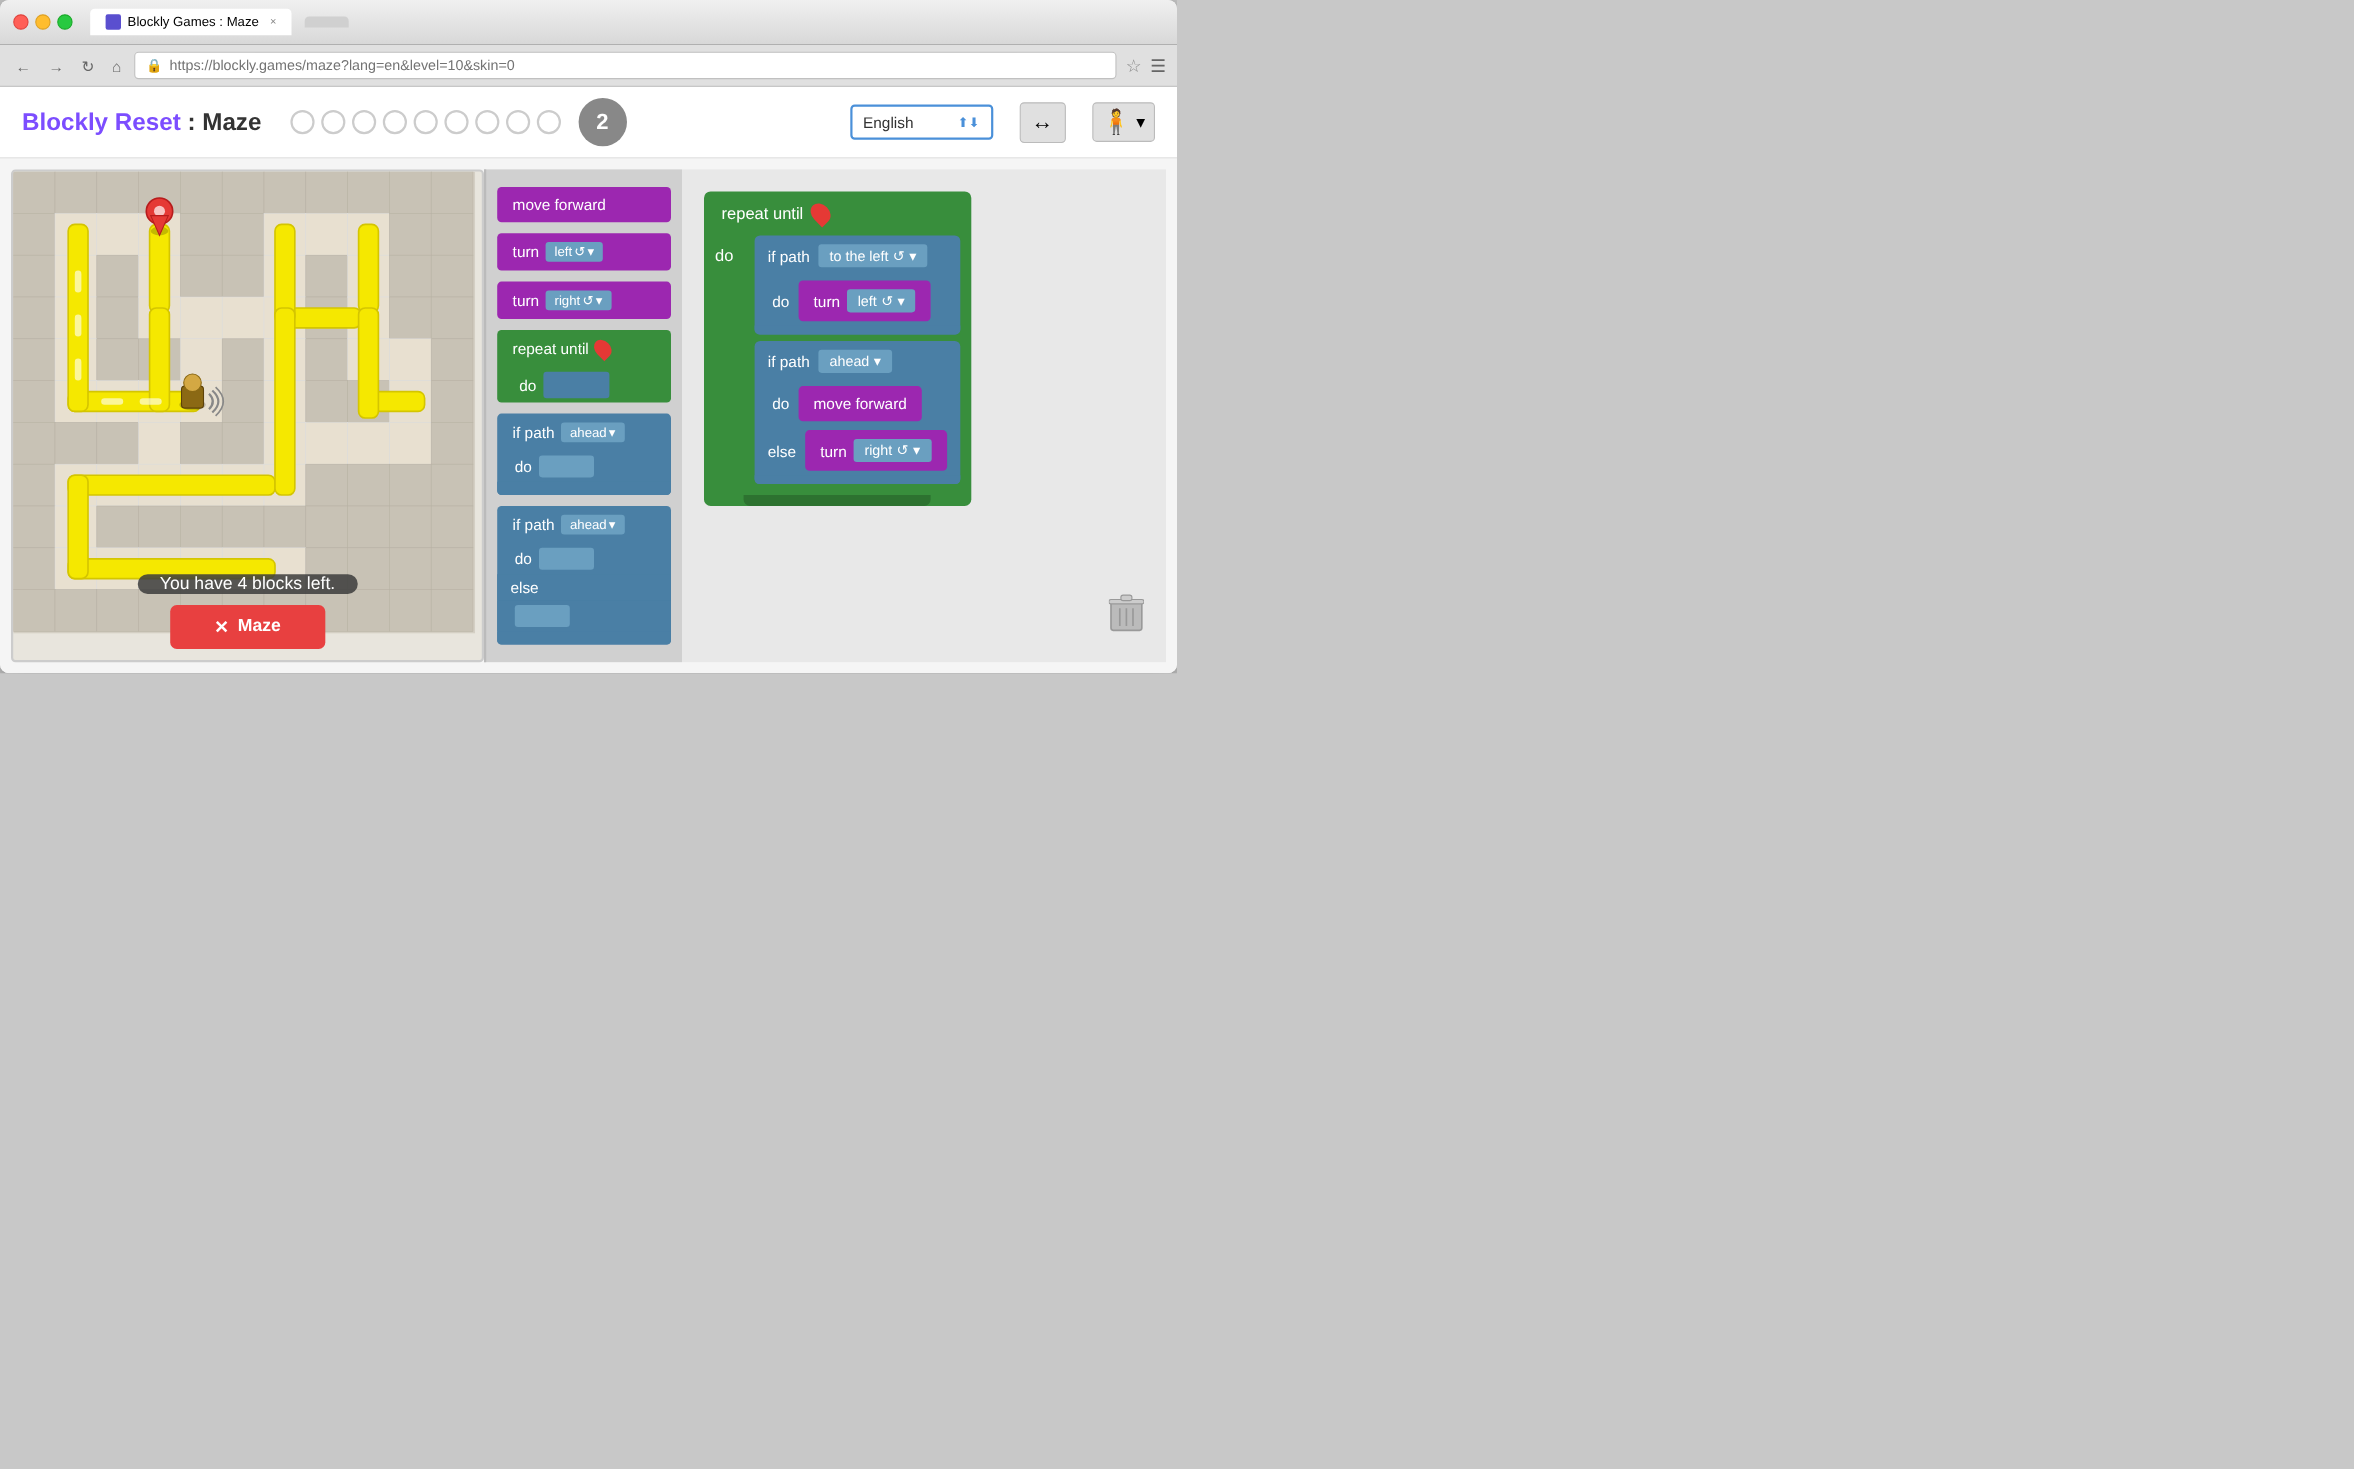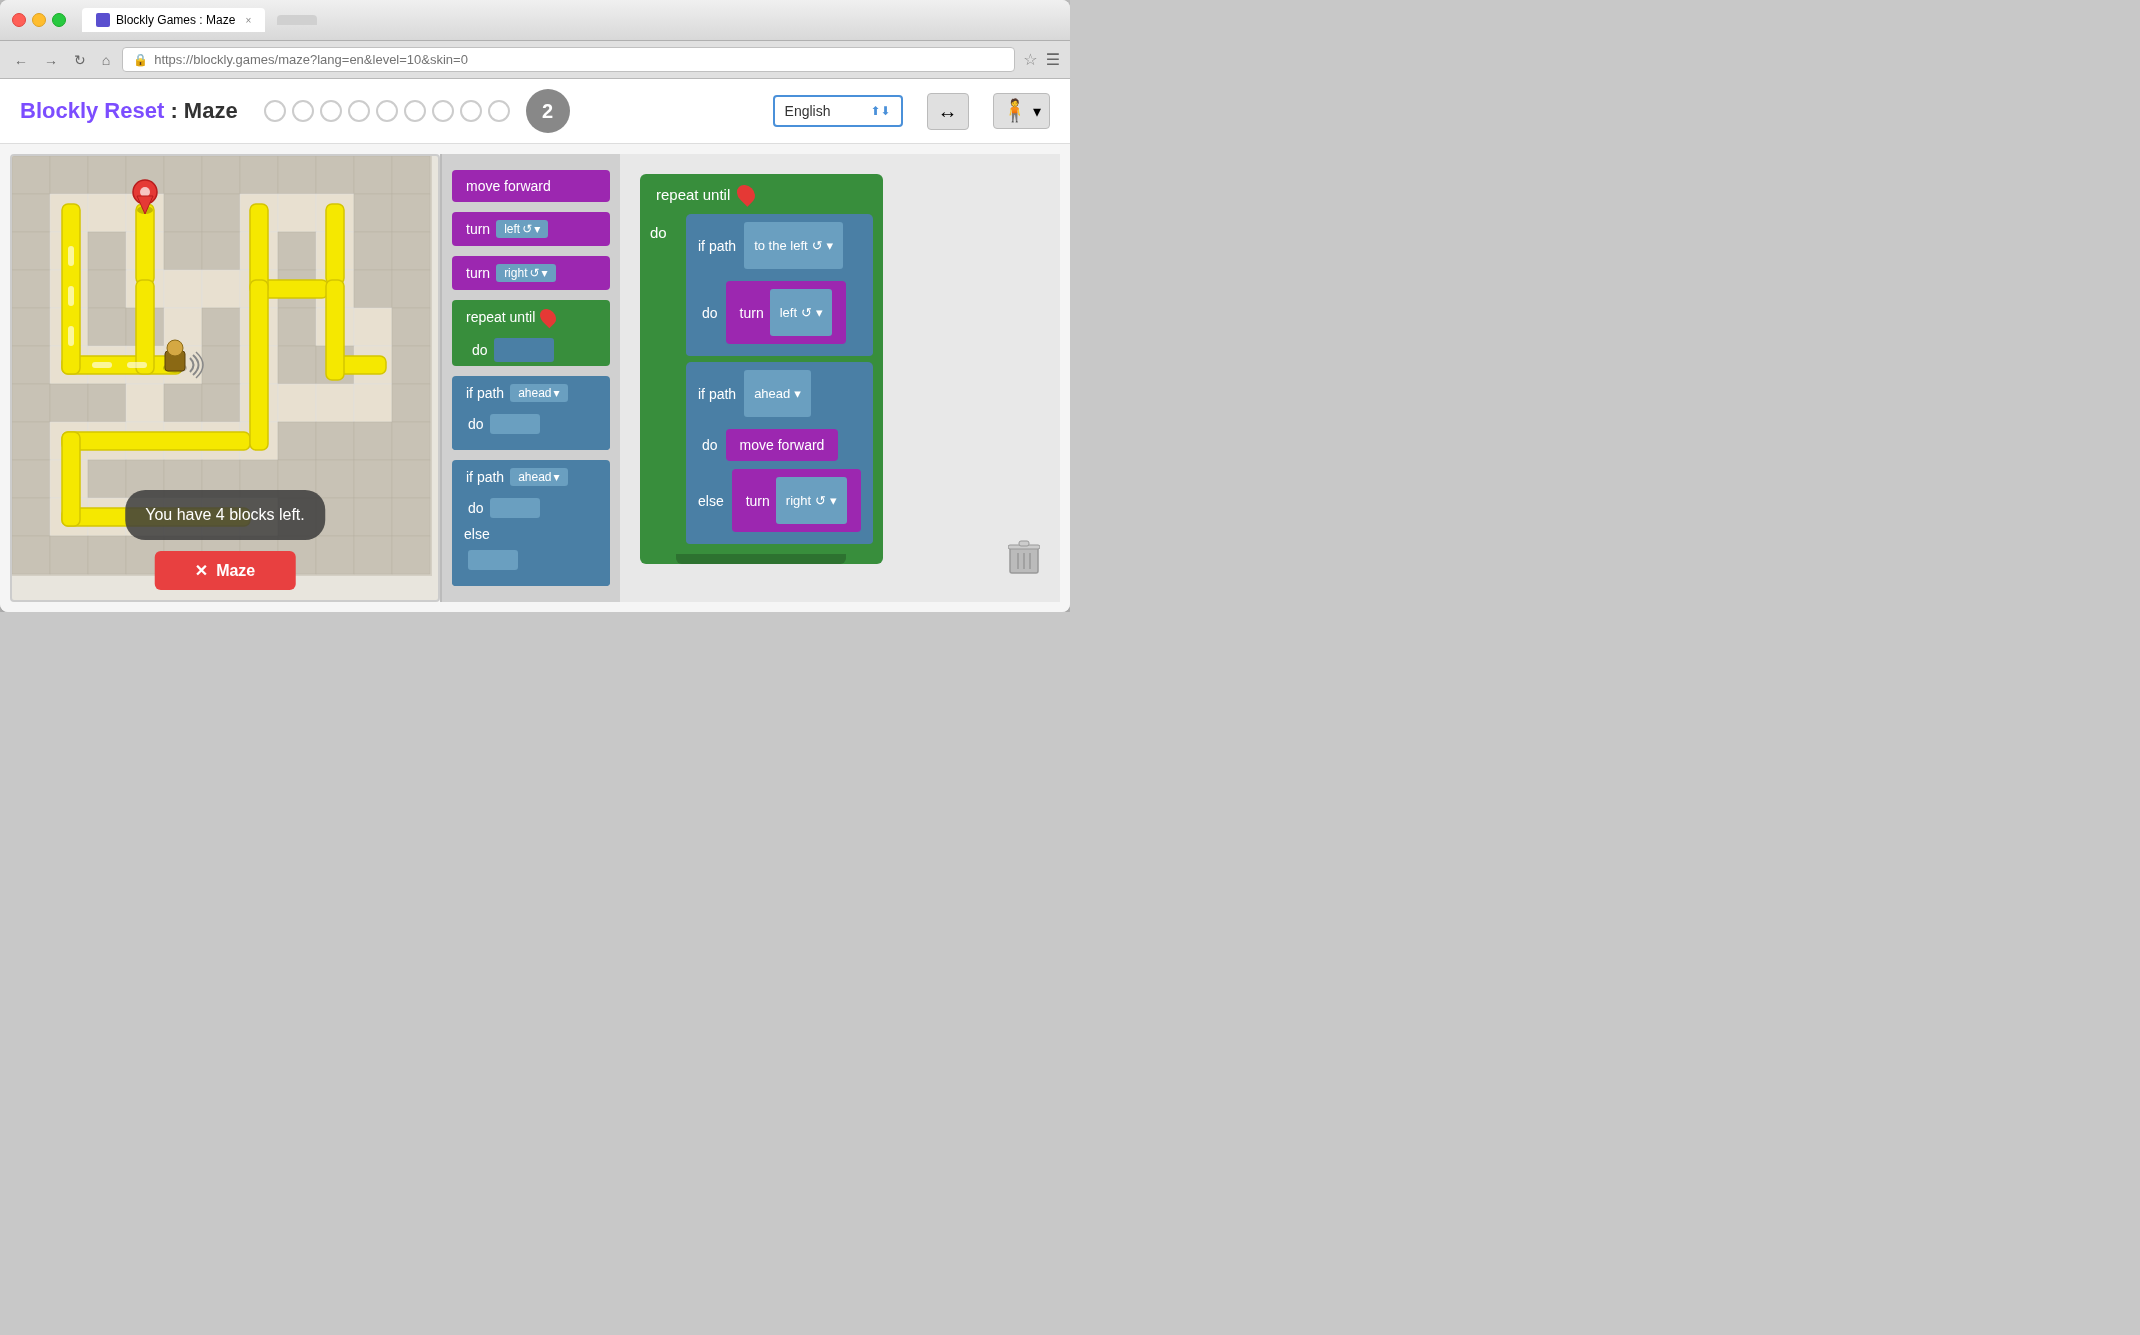--- a/index.html
+++ b/index.html
@@ -46,21 +46,21 @@
     .avatar-btn { background: #e0e0e0; border: 1px solid #bbb; border-radius: 4px; padding: 4px 8px; cursor: pointer; display: flex; align-items: center; gap: 4px; }
     .avatar-figure { font-size: 22px; color: #c8a050; }
 
     
     .main-content { display: flex; gap: 0; padding: 10px 10px; }
 
     
     .maze-panel { width: 430px; min-width: 430px; background: #e8e5dd; border: 2px solid #ccc; border-radius: 4px; position: relative; overflow: hidden; }
 
     
-    .maze-status { position: absolute; bottom: 60px; left: 50%; transform: translateX(-50%); background: rgba(60,60,60,0.85); color: white; border-radius: 20px; padding: 16px 20px; font-size: 16px; white-space: nowrap; }
+    .maze-status { position: absolute; bottom: 60px; left: 50%; transform: translateX(-50%); background: rgba(60,60,60,0.85); color: white; border-radius: 20px; padding: 0 20px; font-size: 16px; white-space: nowrap; }
     .reset-btn { position: absolute; bottom: 10px; left: 50%; transform: translateX(-50%); background: #e84040; border: none; color: white; font-size: 16px; font-weight: bold; padding: 10px 40px; border-radius: 6px; cursor: pointer; display: flex; align-items: center; gap: 8px; }
 
     
     .toolbox-panel { width: 180px; min-width: 180px; background: #d0d0d0; border-left: 2px solid #bbb; padding: 16px 10px; display: flex; flex-direction: column; gap: 10px; }
 
     
     .workspace-panel { flex: 1; background: #e8e8e8; padding: 20px; position: relative; }
     .tb-move { background: #9c27b0; border-radius: 4px; padding: 8px 14px; color: white; font-size: 14px; font-weight: 500; cursor: grab; }
     .tb-turn { background: #9c27b0; border-radius: 4px; padding: 8px 14px; color: white; font-size: 14px; font-weight: 500; cursor: grab; display: flex; align-items: center; gap: 6px; }
     .tb-repeat { background: #388e3c; border-radius: 4px; padding: 0; color: white; font-size: 14px; font-weight: 500; cursor: grab; }
@@ -71,21 +71,21 @@
     .tb-if-top { padding: 8px 14px; display: flex; align-items: center; gap: 6px; }
     .tb-if-do { padding: 4px 8px 4px 16px; display: flex; align-items: center; gap: 6px; }
     .tb-if-inner { background: #6a9fc0; border-radius: 3px; width: 50px; height: 20px; }
     .dropdown-pill { background: #6a9fc0; border-radius: 3px; padding: 2px 8px; color: white; font-size: 12px; display: flex; align-items: center; gap: 2px; }
     .ws-repeat { background: #388e3c; border-radius: 6px; padding: 0; color: white; display: inline-block; }
     .ws-repeat-header { padding: 10px 16px; display: flex; align-items: center; gap: 8px; font-size: 15px; font-weight: 500; border-radius: 6px 6px 0 0; }
     .ws-inner-block { background: #4a7fa5; border-radius: 5px; color: white; }
     .ws-if-row { padding: 8px 12px; display: flex; align-items: center; gap: 8px; font-size: 14px; }
     .ws-if-do { padding: 4px 8px 4px 16px; display: flex; align-items: center; gap: 8px; font-size: 14px; }
     .ws-if-else { padding: 4px 12px; font-size: 14px; display: flex; align-items: center; gap: 8px; }
-    .ws-pill { background: #6a9fc0; border-radius: 3px; padding: 16px 10px; color: white; font-size: 13px; display: flex; align-items: center; gap: 4px; }
+    .ws-pill { background: #6a9fc0; border-radius: 3px; padding: 3px 10px; color: white; font-size: 13px; display: flex; align-items: center; gap: 4px; }
     .ws-move { background: #9c27b0; border-radius: 4px; padding: 8px 14px; color: white; font-size: 14px; font-weight: 500; }
     .ws-turn { background: #9c27b0; border-radius: 4px; padding: 8px 14px; color: white; font-size: 14px; font-weight: 500; display: flex; align-items: center; gap: 6px; }
 
     
     .trash-icon { position: absolute; bottom: 20px; right: 20px; font-size: 28px; color: #aaa; }
 
     
     .maze-svg-container { width: 420px; height: 420px; position: relative; }
   </style>
 </head>

